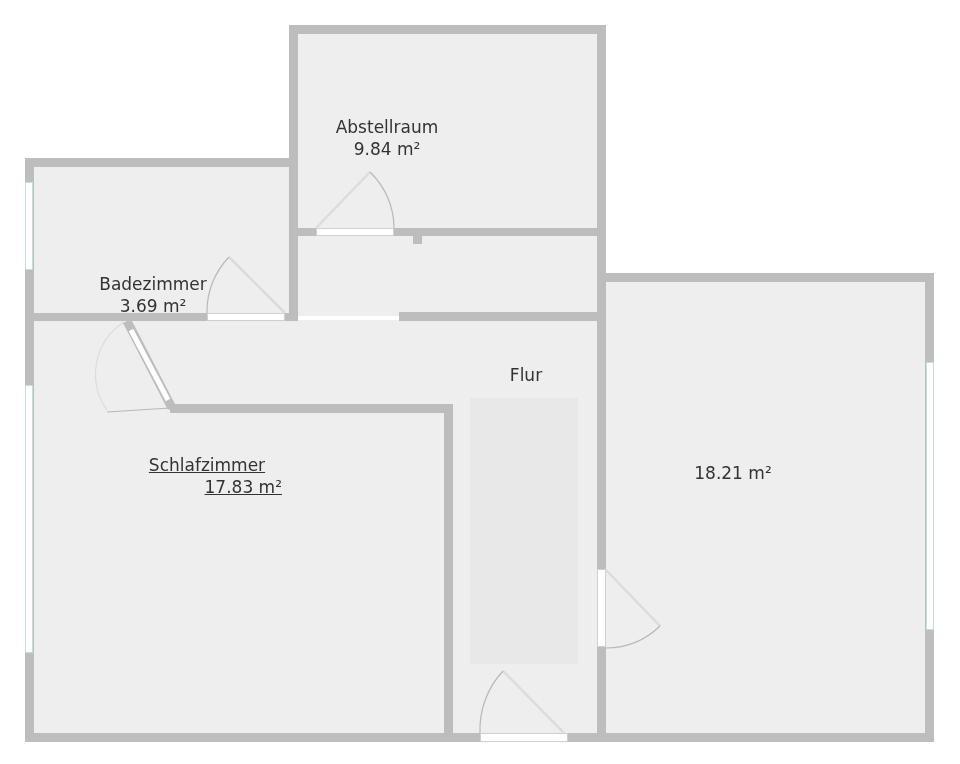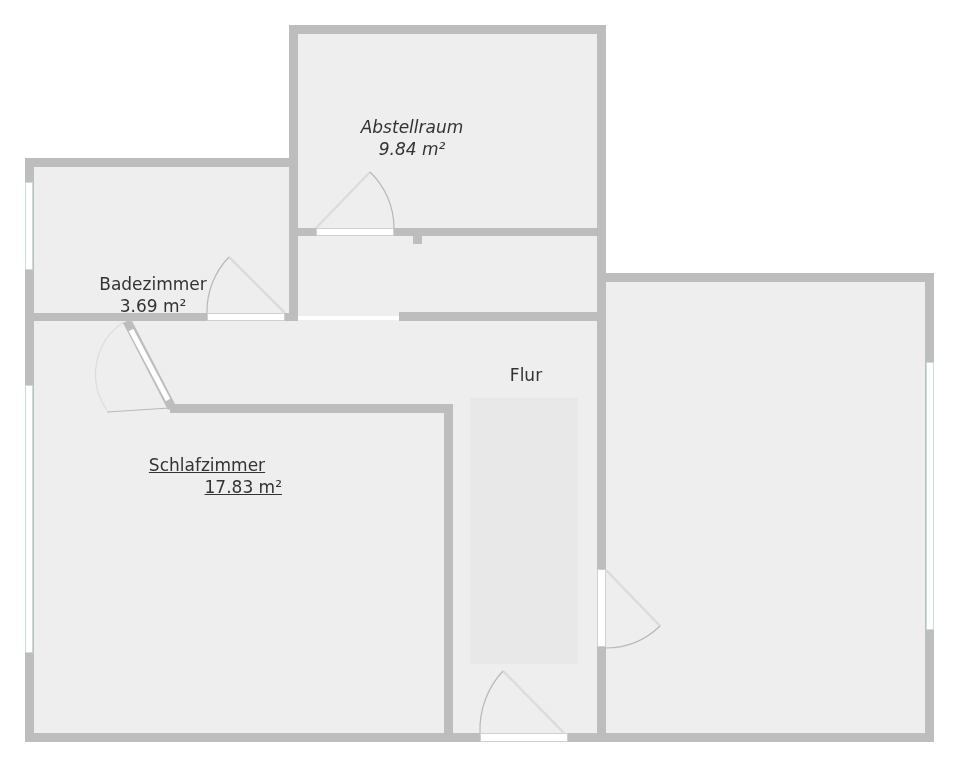--- a/index.html
+++ b/index.html
@@ -77,31 +77,32 @@
       <line x1="606" y1="570" x2="660" y2="626" stroke="#dcdcdc" stroke-width="2.5"></line>
       <path d="M660 626 A78 78 0 0 1 606 648" stroke="#b8b8b8"></path>
     </g>
 
     <g>
       <line x1="127" y1="321" x2="172" y2="408" stroke="#bdbdbd" stroke-width="9"></line>
       <line x1="131" y1="330" x2="168" y2="400" stroke="#ffffff" stroke-width="5"></line>
     </g>
   </svg>
 
-  <div class="label" style="left:349px;top:116px;width:126px;font-style:italic;">
+  <div class="label" style="left:324px;top:116px;width:126px;">
     <div>Abstellraum</div>
     <div>9.84 m²</div>
   </div>
   <div class="label" style="left:90px;top:232px;width:126px;margin-top:41px;">
     <div>Badezimmer</div>
     <div>3.69 m²</div>
   </div>
   <div class="label" style="left:486px;top:364px;width:80px;">
     <div>Flur</div>
   </div>
   <div class="label" style="left:132px;top:454px;width:150px;text-decoration:underline;">
     <div>Schlafzimmer</div>
     <div style="text-align:right;">17.83 m²</div>
   </div>
   <div class="label" style="left:658px;top:433px;width:150px;">
+    <div style="margin-top:29px;">18.21 m²</div>
   </div>
 
 </div>
 
 </body></html>

